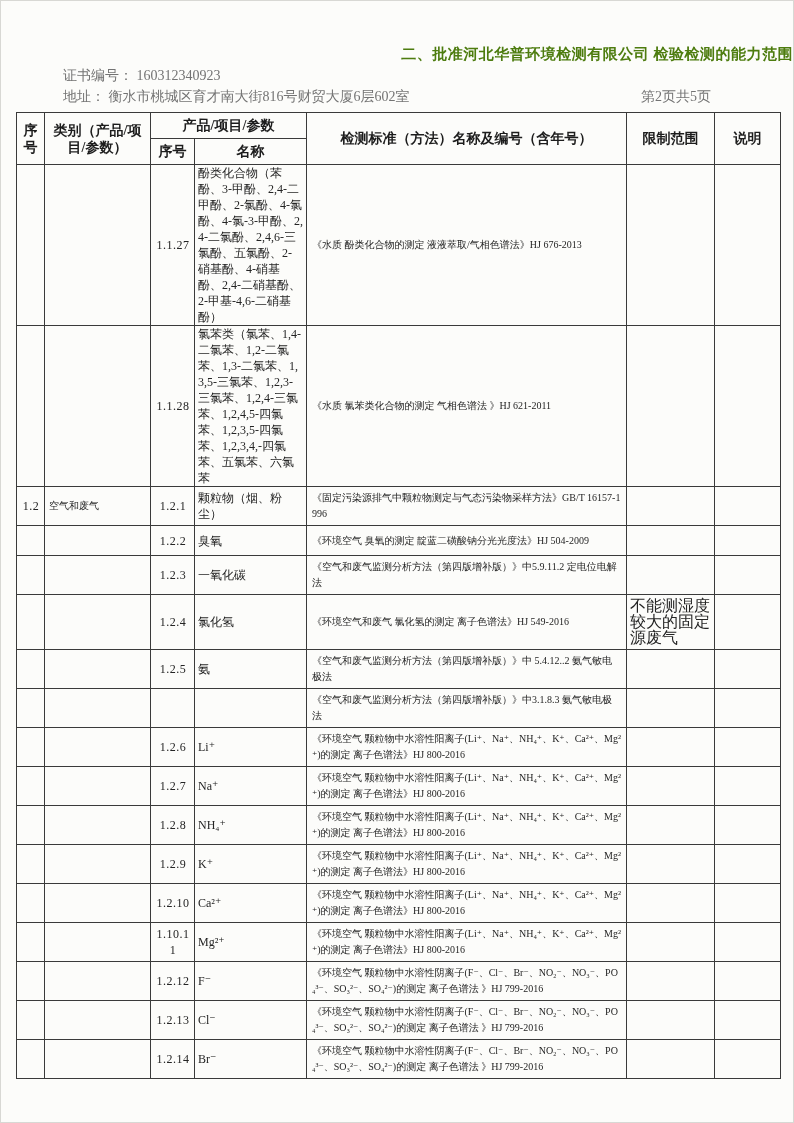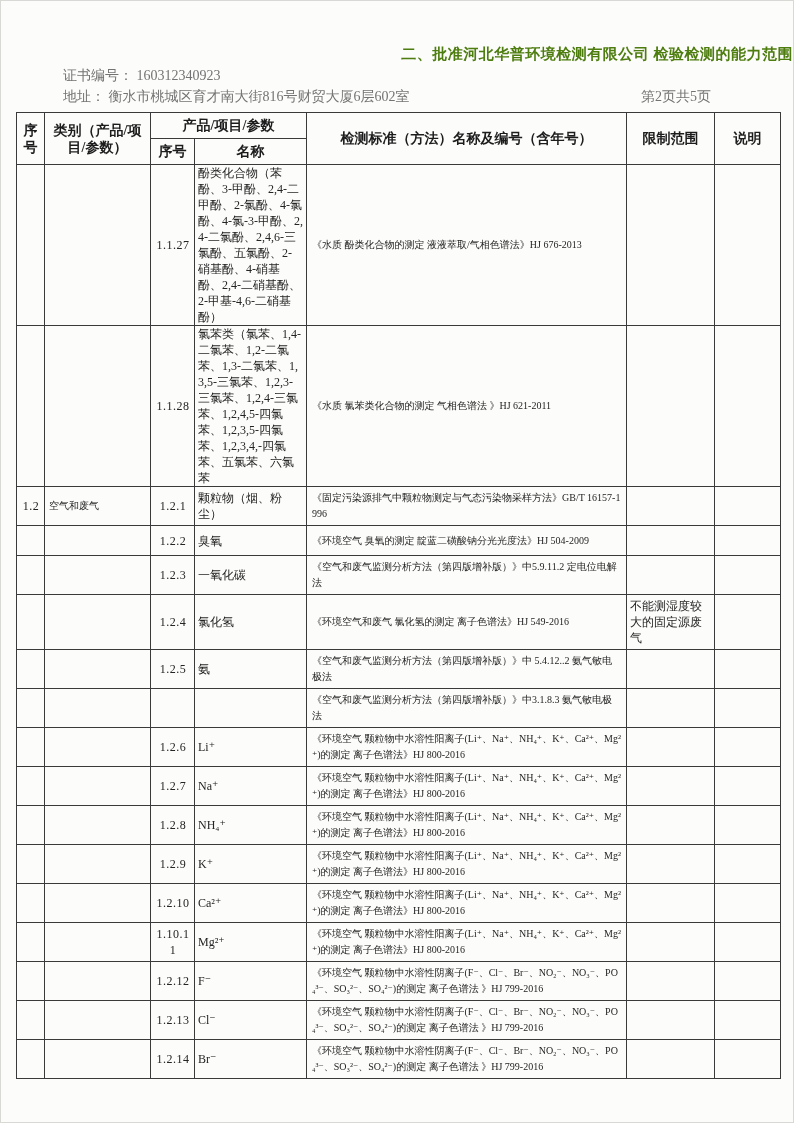--- a/index.html
+++ b/index.html
@@ -56,21 +56,21 @@
     padding:2px 2px;
     height:26px;
     line-height:17px;
     color:#1d1d1d;
   }
   .cap-table tbody td { height:30px; line-height:16px; }
   td.c-seq, td.c-no { font-size:12px; text-align:center; padding:3px 2px 3px 3px; letter-spacing:0.5px; }
   td.c-name { font-size:12px; line-height:14.5px; padding:0 3px; }
   td.c-cat  { font-size:10px; }
   td.c-std  { font-size:10px; line-height:16px; padding:3px 5px; }
-  td.c-limit{ font-size:12px; line-height:14.5px; padding:3px 3px; }
+  td.c-limit{ font-size:16px; line-height:14.5px; padding:3px 3px; }
 </style>
 </head>
 <body>
 
 <div class="page">
 
   <div class="doc-title">二、批准河北华普环境检测有限公司 检验检测的能力范围</div>
 
   <div class="meta-line">证书编号： 160312340923</div>
 

